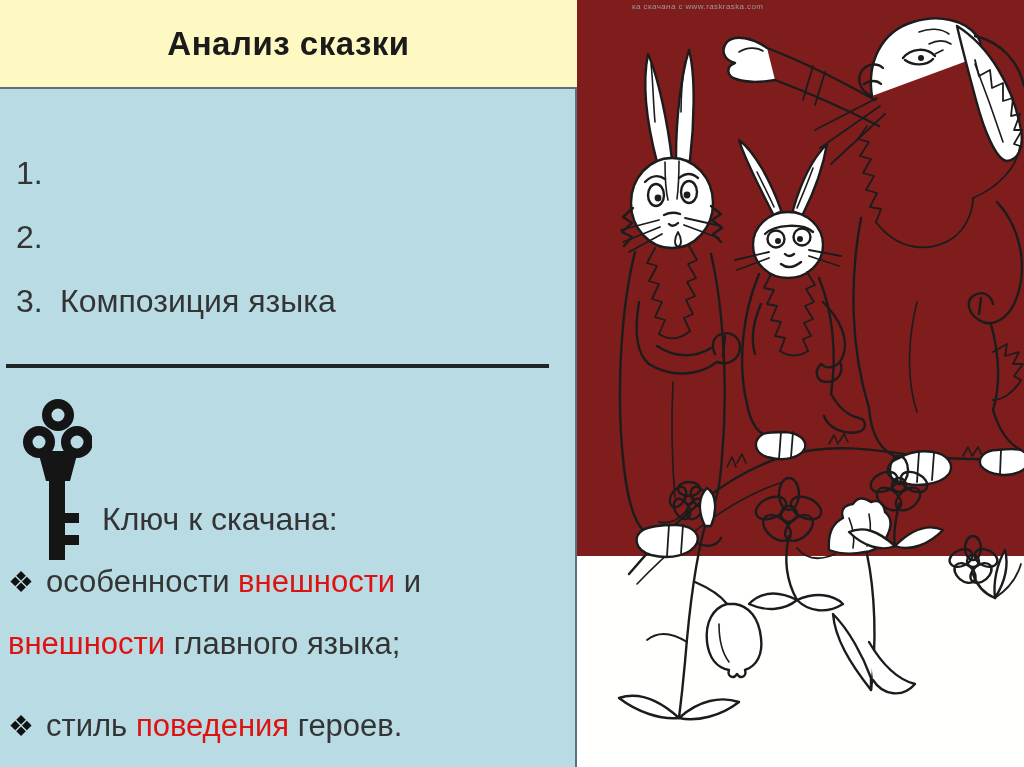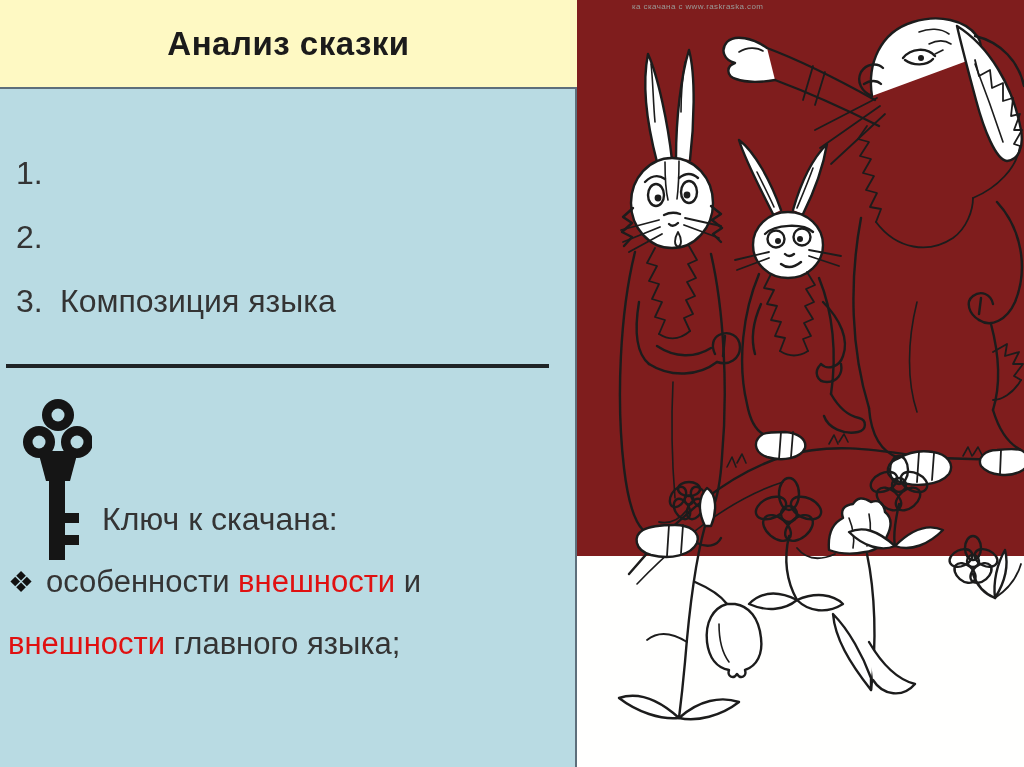--- a/index.html
+++ b/index.html
@@ -91,20 +91,21 @@
         <circle cx="36" cy="20" r="6.5"></circle>
         <circle cx="17" cy="47" r="6.5"></circle>
         <circle cx="55" cy="47" r="6.5"></circle>
       </g>
     </svg>
 
     <div class="key-heading">Ключ к скачана:</div>
 
     <div class="key-bullets">
       <p class="kbullet"><span class="diamond">❖</span><span>особенности </span><span class="red">внешности</span><span> и </span><span class="red">внешности</span><span> главного языка;</span></p>
+      <p class="kbullet"><span class="diamond">❖</span><span>стиль </span><span class="red">поведения</span><span> героев.</span></p>
     </div>
   </div>
 
   <div class="illustration-panel">
     <div class="attribution">ка скачана с www.raskraska.com</div>
 
     <svg class="art" viewBox="0 0 447 740" fill="none" stroke="#1c1c1c" stroke-width="2.4" stroke-linecap="round" stroke-linejoin="round">
 
       <g>
         <path d="M 52 562 C 100 505 150 462 208 444 C 254 430 300 438 340 444 C 372 449 412 444 447 452"></path>

